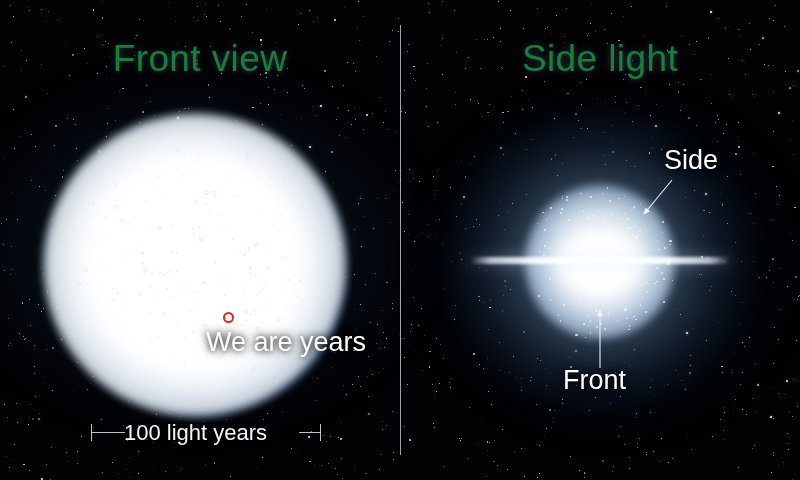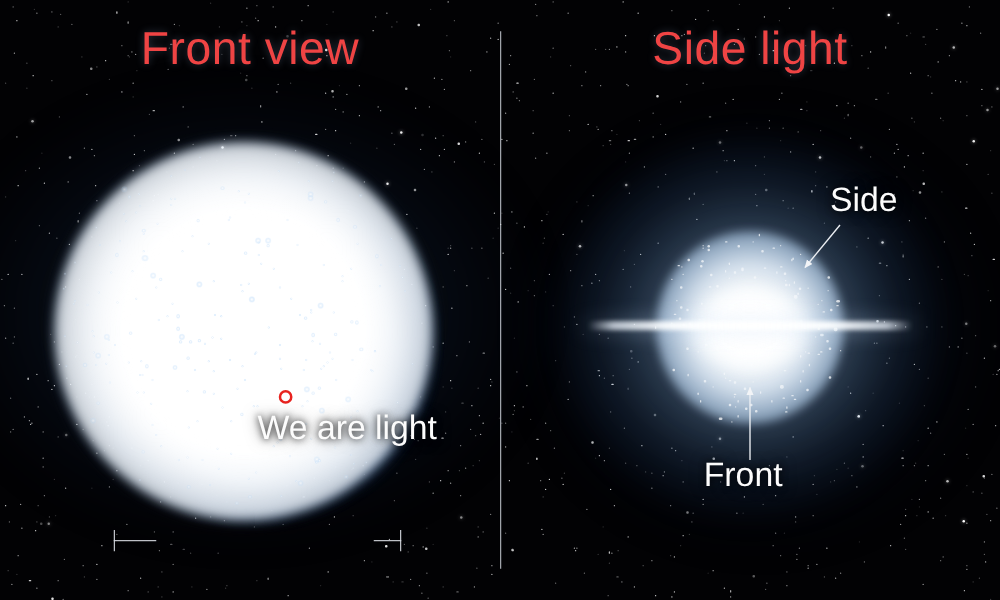--- a/index.html
+++ b/index.html
@@ -57,26 +57,27 @@
   #divider {
     position: absolute;
     left: 400px; top: 25px;
     width: 1px; height: 430px;
     background: rgba(205,210,218,0.78);
   }
 
   
   .panel-title {
     position: absolute;
-    color: #ef4444;
+    color: #15803d;
     font-size: 37px;
     font-weight: 300;
     letter-spacing: 0.4px;
     white-space: nowrap;
     text-shadow: 0 0 7px rgba(160,190,230,0.30);
+    margin-top: 20px;
   }
   #title-front { left: 0; top: 18px; width: 400px; text-align: center; }
   #title-side  { left: 400px; top: 18px; width: 400px; text-align: center; }
 
   
   #spiral-galaxy {
     position: absolute;
     left: 45px; top: 115px;
     width: 300px; height: 300px;
   }
@@ -1544,25 +1545,26 @@
           <div class="knot" style="left: 95.8px; top: 136.3px; width: 3.4px; height: 3.4px; opacity: 0.77;"></div>
           <div class="knot" style="left: 241.9px; top: 39.5px; width: 3.4px; height: 3.4px; opacity: 0.41;"></div>
           <div class="knot" style="left: 239px; top: 141.3px; width: 3.4px; height: 3.4px; opacity: 0.63;"></div>
           <div class="knot" style="left: 153.4px; top: 266.5px; width: 2px; height: 2px; opacity: 0.51;"></div>
           <div class="knot" style="left: 48.2px; top: 125.6px; width: 2px; height: 2px; opacity: 0.58;"></div>
         </div>
     </div>
 
     <div id="sun-marker"></div>
 
-    <div class="annotation" id="label-we-are-here">We are light</div>
+    <div class="annotation" id="label-we-are-here">We are years</div>
 
     <div id="scale-bar">
       <div class="cap" id="scale-cap-left"></div>
       <div class="rule" id="scale-rule-left"></div>
+      <div id="scale-label">100 light years</div>
       <div class="rule" id="scale-rule-right"></div>
       <div class="cap" id="scale-cap-right"></div>
     </div>
   </div>
 
   <div id="divider"></div>
 
   <div id="panel-right">
 
     <div class="panel-title" id="title-side">Side light</div>

